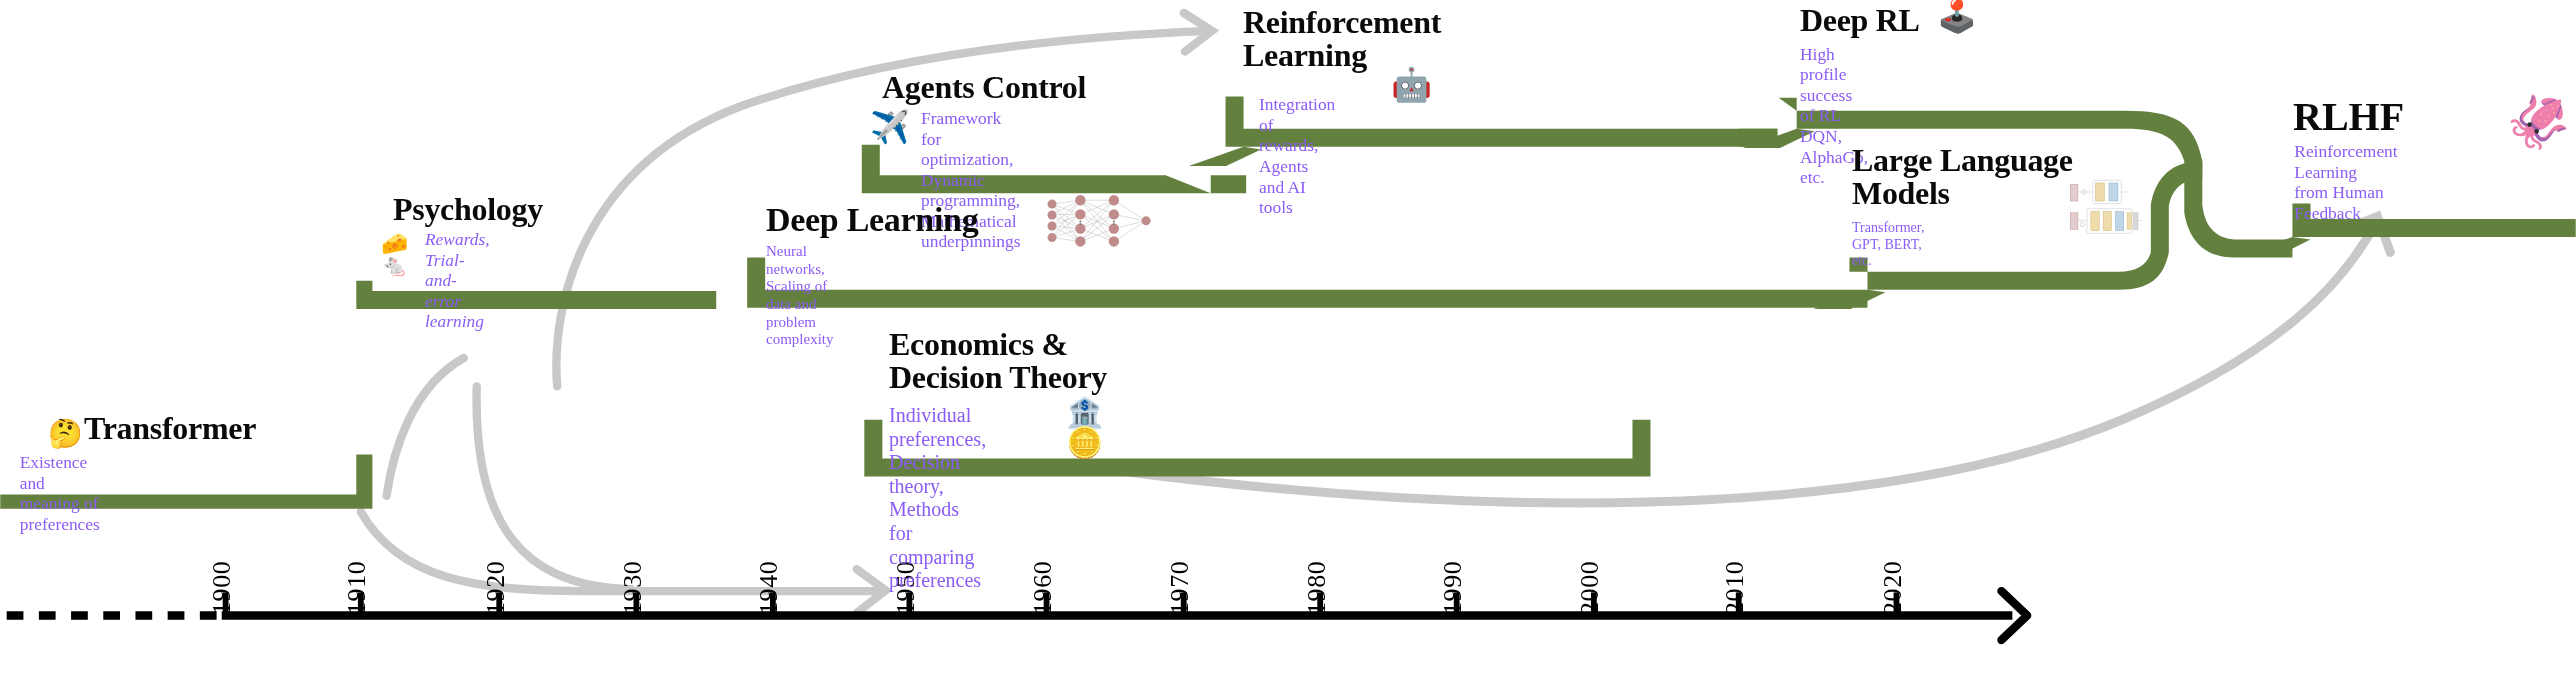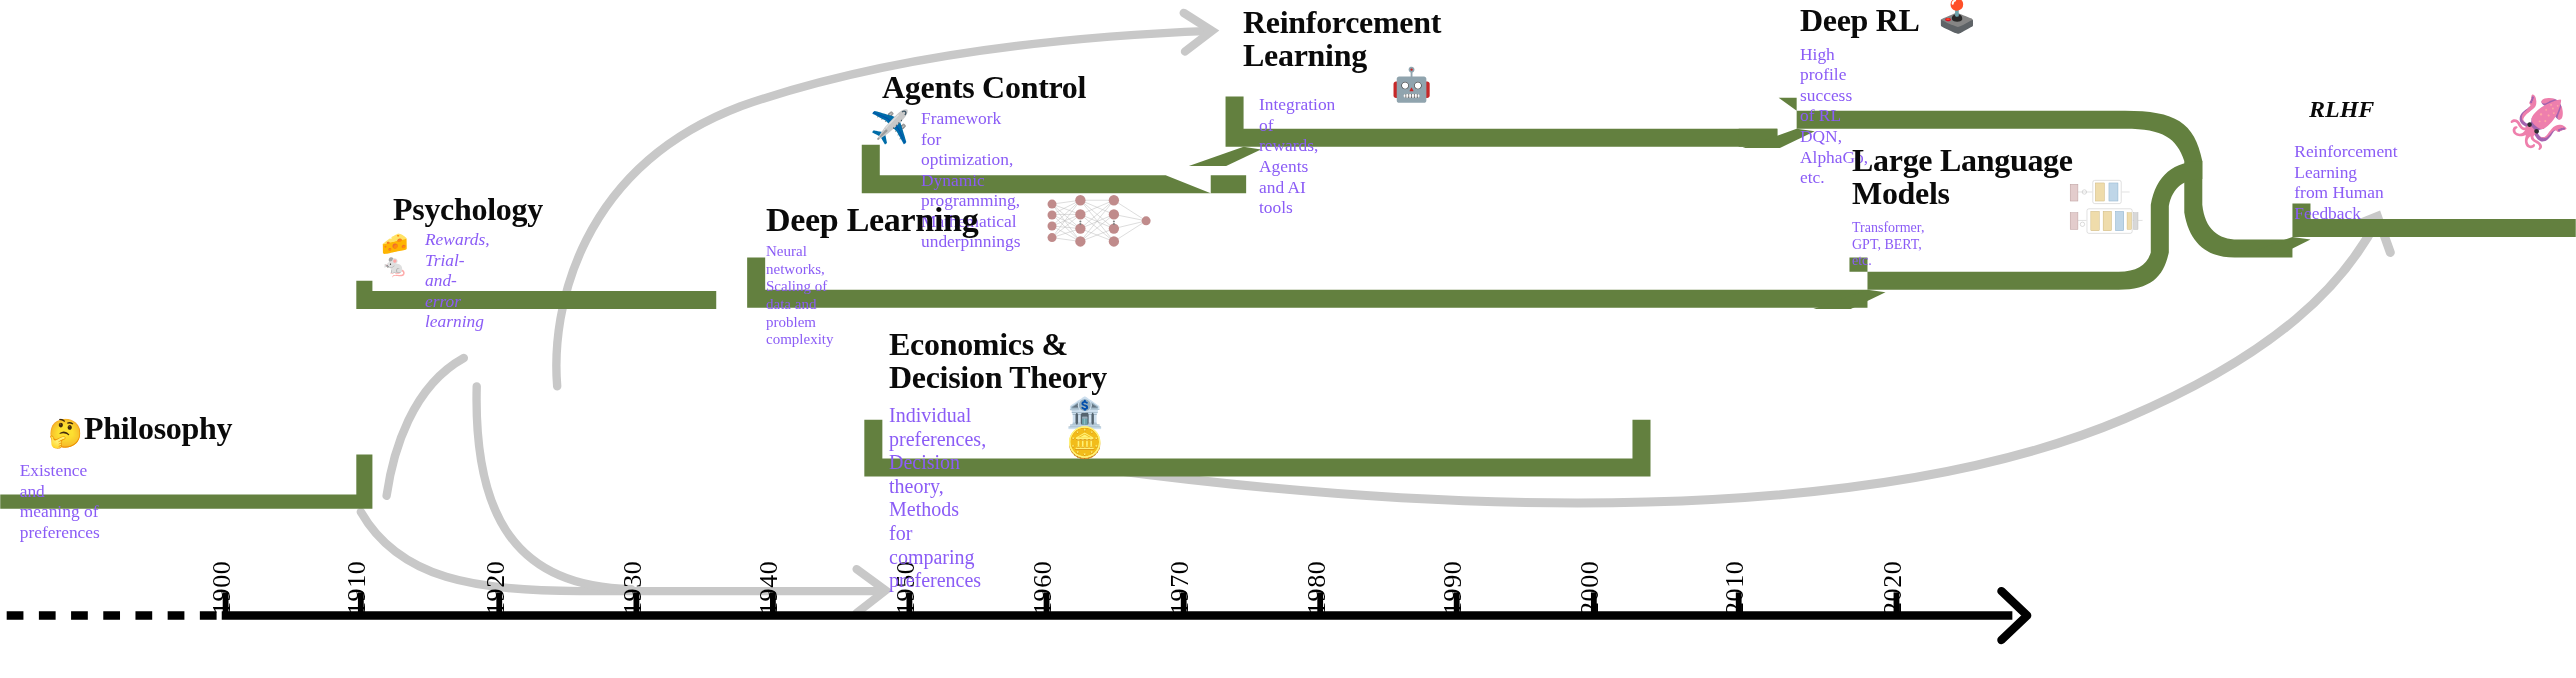--- a/index.html
+++ b/index.html
@@ -144,22 +144,22 @@
     <div class="ticklabel" style="left:1195px;top:585px;">1970</div>
     <div class="ticklabel" style="left:1332px;top:585px;">1980</div>
     <div class="ticklabel" style="left:1468px;top:585px;">1990</div>
     <div class="ticklabel" style="left:1605px;top:585px;">2000</div>
     <div class="ticklabel" style="left:1750px;top:585px;">2010</div>
     <div class="ticklabel" style="left:1908px;top:585px;">2020</div>
   </div>
 
   <div class="node" style="left:39px;top:412px;">
     <span class="emoji" style="left:9px;top:8.4px;font-size:28px;">🤔</span>
-    <div class="title" style="position:absolute;left:45px;top:0px;font-size:32px;">Philosophy</div>
-    <div class="sub" style="position:absolute;left:-19.3px;top:48px;font-size:17.4px;">Existence and meaning of preferences</div>
+    <div class="title" style="position:absolute;left:45px;top:0px;font-size:32px;">Transformer</div>
+    <div class="sub" style="position:absolute;left:-19.3px;top:40px;font-size:17.4px;">Existence and meaning of preferences</div>
   </div>
 
   <div class="node" style="left:393px;top:193px;">
     <div class="title" style="position:absolute;left:0px;top:0px;font-size:32px;">Psychology</div>
     <span class="emoji" style="left:-11.6px;top:40px;font-size:22px;letter-spacing:-4.5px;">🧀🐁</span>
     <div class="sub" style="position:absolute;left:32px;top:36px;font-size:17.4px;font-style:italic;">Rewards,
 Trial-and-error learning</div>
   </div>
 
   <div class="node" style="left:882px;top:71px;">
@@ -261,20 +261,20 @@
         <rect x="106" y="52" width="7" height="26" fill="#d8d8d8" stroke="#a8a8a8" stroke-width="0.5"></rect>
       </g>
       <g fill="none" stroke="#b0b0b0" stroke-width="0.7">
         <circle cx="30" cy="20" r="3.4"></circle>
           <circle cx="27" cy="70" r="3.4"></circle>
       </g>
     </svg>
   </div>
 
   <div class="node" style="left:2293px;top:97px;">
-    <div class="title" style="position:absolute;left:16px;top:0px;font-size:24px;letter-spacing:0px;font-style:italic;">RLHF</div>
+    <div class="title" style="position:absolute;left:0px;top:0px;font-size:40px;letter-spacing:0px;">RLHF</div>
     <div class="sub" style="position:absolute;left:1.3px;top:44px;font-size:17.4px;">Reinforcement Learning
 from Human Feedback</div>
     <span class="emoji" style="left:213px;top:-1.3px;font-size:52px;">🦑</span>
   </div>
 
 </div>
 
 
 </body></html>

